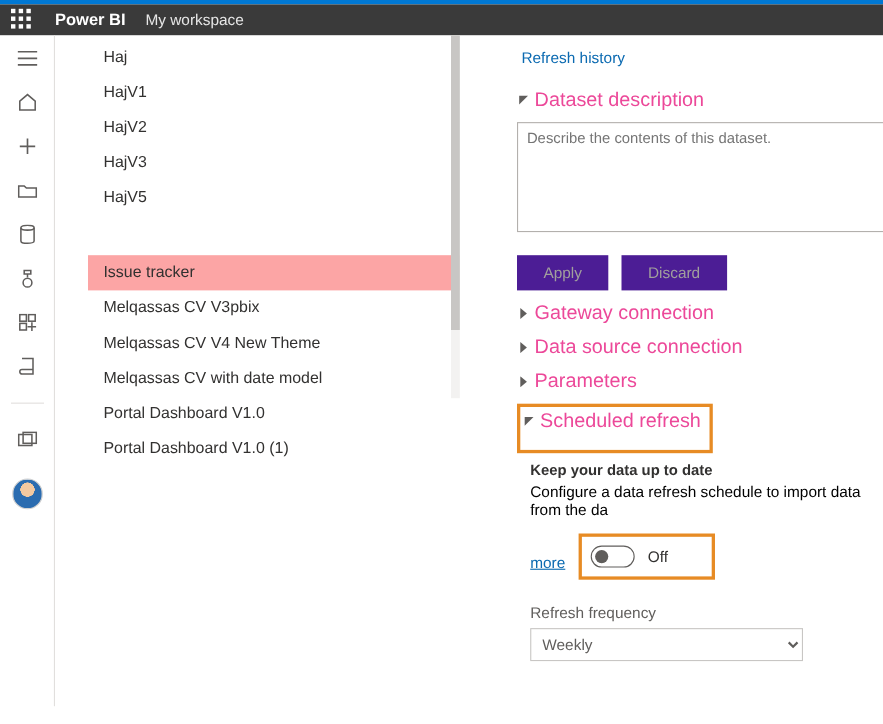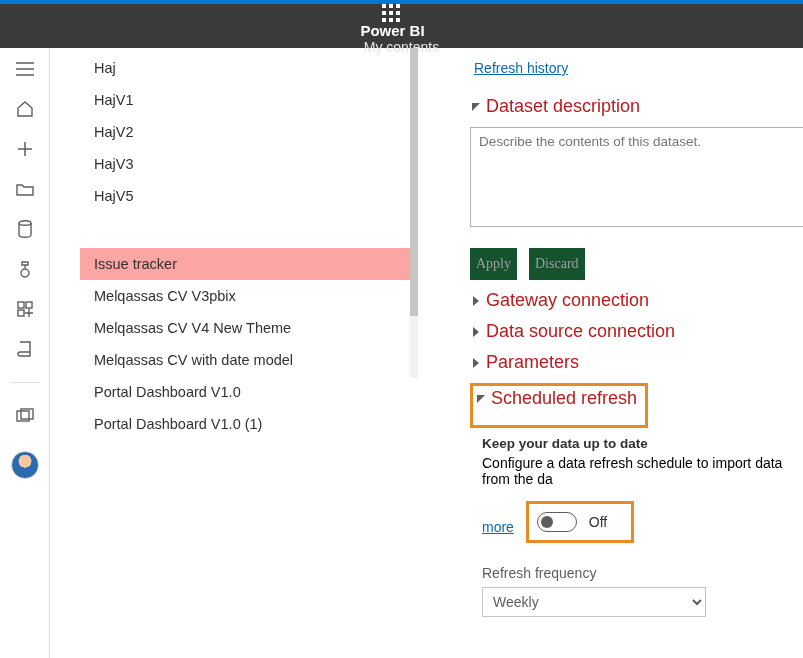--- a/index.html
+++ b/index.html
@@ -1,72 +1,72 @@
 <!DOCTYPE html>
 <html><head>
 <meta charset="utf-8">
 <style>
   * { box-sizing: border-box; margin: 0; padding: 0; font-family: "Segoe UI", Arial, sans-serif; }
   body { width: 803px; height: 658px; overflow: hidden; background: #fff; color: #323130; }
   .top-accent { height: 4px; background: #0078d4; width: 100%; }
-  .header { background: #3a3a3a; color: #fff; display: flex; align-items: center; height: 44px; padding: 0 10px; flex-direction: column; }
+  .header { background: #3a3a3a; color: #fff; display: flex; align-items: center; height: 28px; padding: 0 10px; }
   .waffle { width: 20px; height: 20px; display: grid; grid-template-columns: repeat(3,4px); grid-template-rows: repeat(3,4px); gap: 3px; margin-right: 20px; cursor: pointer;}
   .waffle span { background: #fff; width:4px; height:4px; }
   .brand { font-weight: 600; font-size: 15px; margin-right: 18px; }
   .breadcrumb { font-size: 14px; color: #e6e6e6; }
   .body { display: flex; height: calc(100% - 48px); gap: 30px; }
   .leftnav { width: 50px; border-right: 1px solid #e1dfdd; display:flex; flex-direction:column; align-items:center; padding-top:10px; gap:18px; }
   .leftnav .navicon { width:22px; height:22px; display:flex; align-items:center; justify-content:center; color:#605e5c; cursor:pointer; border-radius:3px; }
   .leftnav .navicon svg { stroke:#605e5c; }
   .leftnav .divider { width:30px; height:1px; background:#e1dfdd; margin:4px 0; }
   .avatar { width:28px; height:28px; border-radius:50%; background: radial-gradient(circle at 50% 35%, #f4c9a0 0 30%, #2b6cb0 31% 100%); border:1px solid #d0d0d0; margin-top:6px;}
   .middle { width: 338px; position: relative; }
   .list { padding-top: 4px; }
   .list-item { padding: 8px 14px 8px 14px; font-size: 14.5px; cursor:pointer; }
   .list-item.selected { background: #fca5a5; margin-top: 36px; }
   .scrolltrack { position:absolute; right:0; top:0; width:8px; height:330px; background:#f3f2f1; }
   .scrollthumb { position:absolute; right:0; top:0; width:8px; height:268px; background:#c8c6c4; }
   .right { flex:1; padding: 8px 0 0 22px; font-size:14px; overflow:hidden; }
-  .link { color:#0b6ab1; text-decoration:underline; font-size:14px; cursor:pointer; display:inline-block; margin-left:4px; margin-bottom:10px; margin-top:4px;}
-  .section-header { display:flex; align-items:center; font-size:18px; color:#b91c1c; margin:10px 0 10px 0; }
+  .link { color:#0b6ab1; font-size:14px; cursor:pointer; display:inline-block; margin-left:4px; margin-bottom:10px; margin-top:4px;}
+  .section-header { display:flex; align-items:center; font-size:18px; color:#ec4899; margin:10px 0 10px 0; }
   .caret { width:12px; height:12px; margin-right:4px; display:inline-flex; align-items:center; justify-content:center; }
   .caret svg { fill:#605e5c; }
   textarea.desc { width: 400px; height:100px; border:1px solid #b3b0ad; padding:6px 8px; font-size:13.5px; color:#6e6e6e; resize:none; font-family:inherit; }
   .btnrow { margin:18px 0 6px 0; display:flex; gap:12px; }
-  .btn { padding:8px 6px; background:#14532d; color:#a19f9d; font-size:14px; border:none; cursor:default;font-family:Liberation Serif, serif; }
+  .btn { padding:8px 24px; background:#4c1d95; color:#a19f9d; font-size:14px; border:none; cursor:default; }
   .highlight-box { border:3px solid #e78b24; display:inline-block; padding:2px 8px 16px 2px; }
   .sub-bold { font-weight:700; font-size:13.5px; margin:8px 0 4px 12px; display:block;}
   .sub-desc { font-size:14px; margin:4px 0 0 12px; color:#000000; }
   .sub-link { color:#0b6ab1; text-decoration:underline; cursor:pointer; margin-left:12px; font-size:14px; display:inline-block;text-align:right; }
-  .toggle-wrap { border:3px solid #e78b24; display:inline-flex; align-items:center; padding:8px 24px 8px 8px; margin:14px 0 0 8px; gap:12px;}
+  .toggle-wrap { border:3px solid #e78b24; display:inline-flex; align-items:center; padding:8px 40px 8px 8px; margin:14px 0 0 8px; gap:12px;}
   .toggle { width:40px; height:20px; border:1px solid #605e5c; border-radius:20px; position:relative; background:#fff; cursor:pointer;}
   .toggle::after { content:""; position:absolute; left:3px; top:3px; width:12px; height:12px; background:#605e5c; border-radius:50%; }
   .toggle-label { font-size:14px; }
   .freq-label { margin:22px 0 6px 12px; color:#605e5c; font-size:14px; }
-  select.freq { margin-left:12px; width:224px; padding:5px 6px; border:1px solid #c8c6c4; color:#605e5c; background:#fff; font-size:14px; }
+  select.freq { margin-left:12px; width:248px; padding:5px 6px; border:1px solid #c8c6c4; color:#605e5c; background:#fff; font-size:14px; }
 </style>
 </head>
 <body>
 
 <div class="top-accent"></div>
 
 <div class="header">
   <div class="waffle">
     <span></span>
       <span></span>
       <span></span>
       <span></span>
       <span></span>
       <span></span>
       <span></span>
       <span></span>
       <span></span>
   </div>
   <div class="brand">Power BI</div>
-  <div class="breadcrumb">My contents</div>
+  <div class="breadcrumb">My workspace</div>
 </div>
 
 <div class="body">
 
   <div class="leftnav">
     <div class="navicon">
       <svg width="18" height="14" viewBox="0 0 18 14" fill="none">
           <line x1="0" y1="1" x2="18" y2="1" stroke-width="1.5"></line>
           <line x1="0" y1="7" x2="18" y2="7" stroke-width="1.5"></line>
           <line x1="0" y1="13" x2="18" y2="13" stroke-width="1.5"></line>

